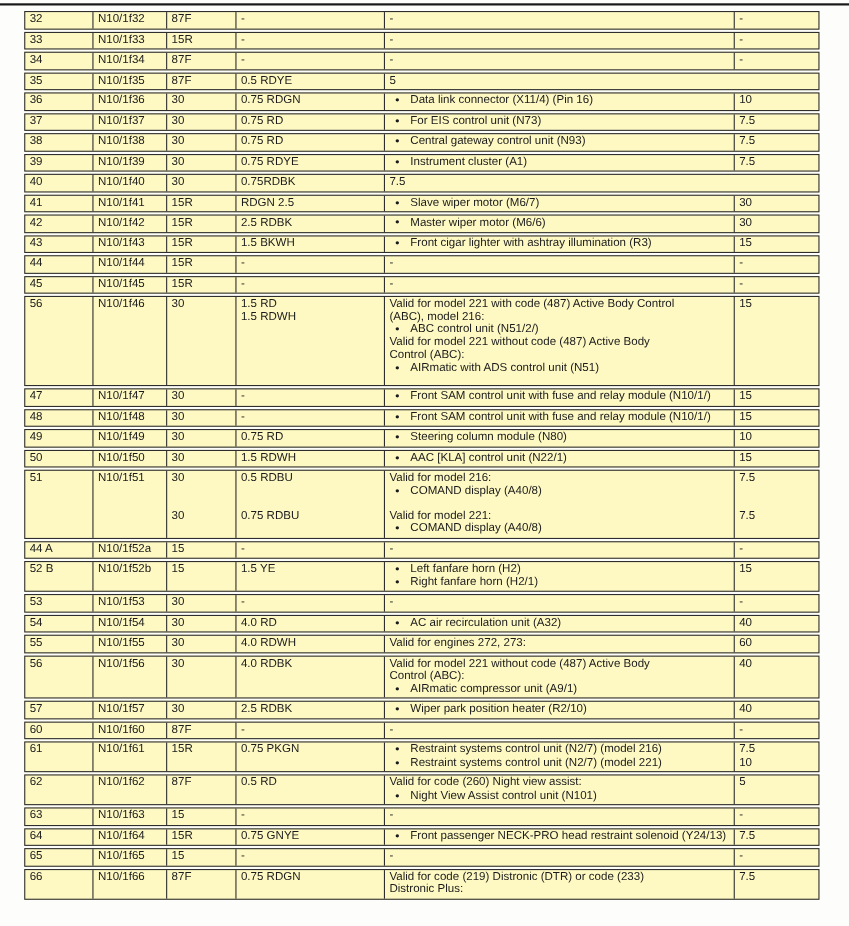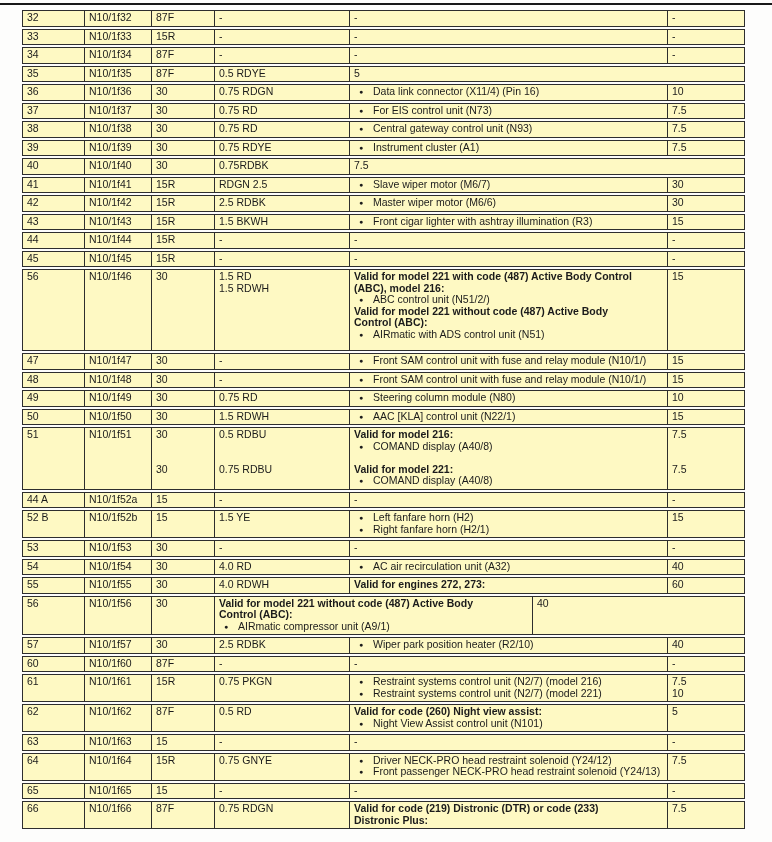--- a/index.html
+++ b/index.html
@@ -20,21 +20,21 @@
   }
   .cell + .cell{border-left:1px solid #2e2e2e;}
   .c1{width:61px;}
   .c2{width:67px;}
   .c3{width:63px;}
   .c4{width:135px;}
   .c5{width:318px;}
   .c6{flex:1;}
   .ln{min-height:11.5px;white-space:pre;}
   .c-txt{min-height:11.5px;}
-  .c-bold{font-weight:bold;white-space:pre-line;min-height:11.5px;}
+  .c-bold{font-weight:normal;white-space:pre-line;min-height:11.5px;}
   .c-bullet{position:relative;padding-left:19px;min-height:11.5px;}
   .c-bullet .dot{
     position:absolute;left:5px;top:0;
     font-size:7px;line-height:11.5px;
   }
   .c-sp{height:11.5px;}
 </style>
 </head>
 <body>
 
@@ -454,20 +454,23 @@
     <div class="cell c6">
           <div class="ln">60</div>
         </div>
   </div>
       <div class="t-row">
     <div class="cell c1">56</div>
     <div class="cell c2">N10/1f56</div>
     <div class="cell c3">
           <div class="ln">30</div>
         </div>
+    <div class="cell c4">
+          <div class="ln">4.0 RDBK</div>
+        </div>
     <div class="cell c5">
           <div class="c-bold">Valid for model 221 without code (487) Active Body
 Control (ABC):</div>
           <div class="c-bullet"><span class="dot">●</span>AIRmatic compressor unit (A9/1)</div>
         </div>
     <div class="cell c6">
           <div class="ln">40</div>
         </div>
   </div>
       <div class="t-row">
@@ -556,21 +559,20 @@
       <div class="t-row">
     <div class="cell c1">64</div>
     <div class="cell c2">N10/1f64</div>
     <div class="cell c3">
           <div class="ln">15R</div>
         </div>
     <div class="cell c4">
           <div class="ln">0.75 GNYE</div>
         </div>
     <div class="cell c5">
-          <div class="c-bullet"><span class="dot">●</span>Driver NECK-PRO head restraint solenoid (Y24/12)</div>
           <div class="c-bullet"><span class="dot">●</span>Front passenger NECK-PRO head restraint solenoid (Y24/13)</div>
         </div>
     <div class="cell c6">
           <div class="ln">7.5</div>
         </div>
   </div>
       <div class="t-row">
     <div class="cell c1">65</div>
     <div class="cell c2">N10/1f65</div>
     <div class="cell c3">

